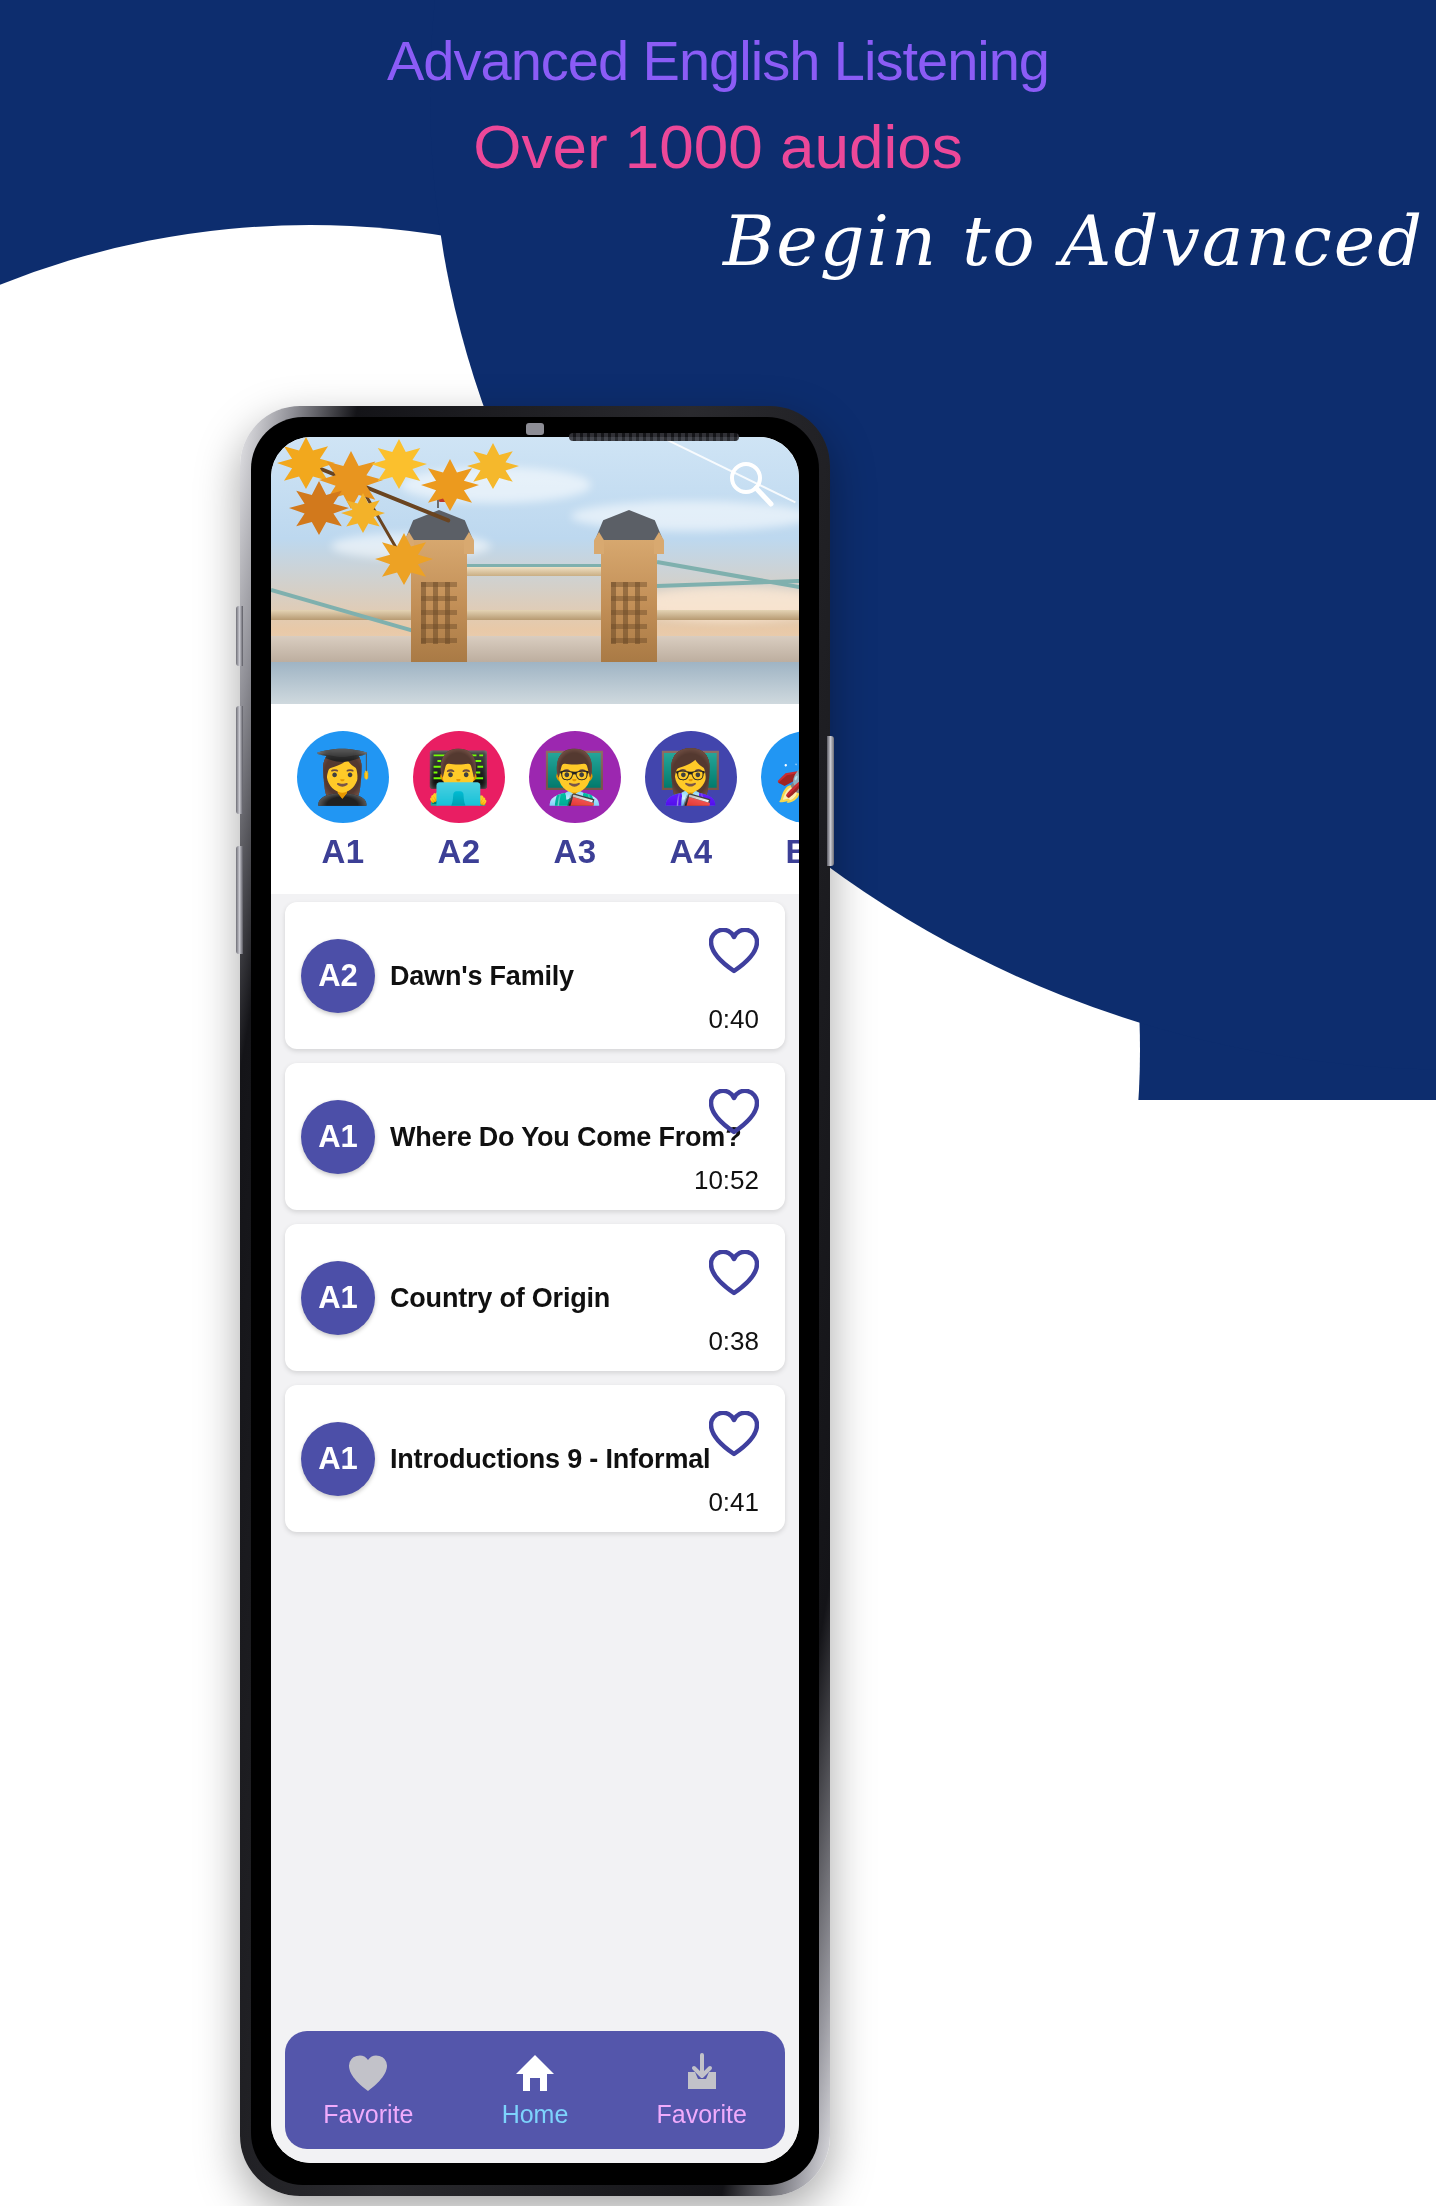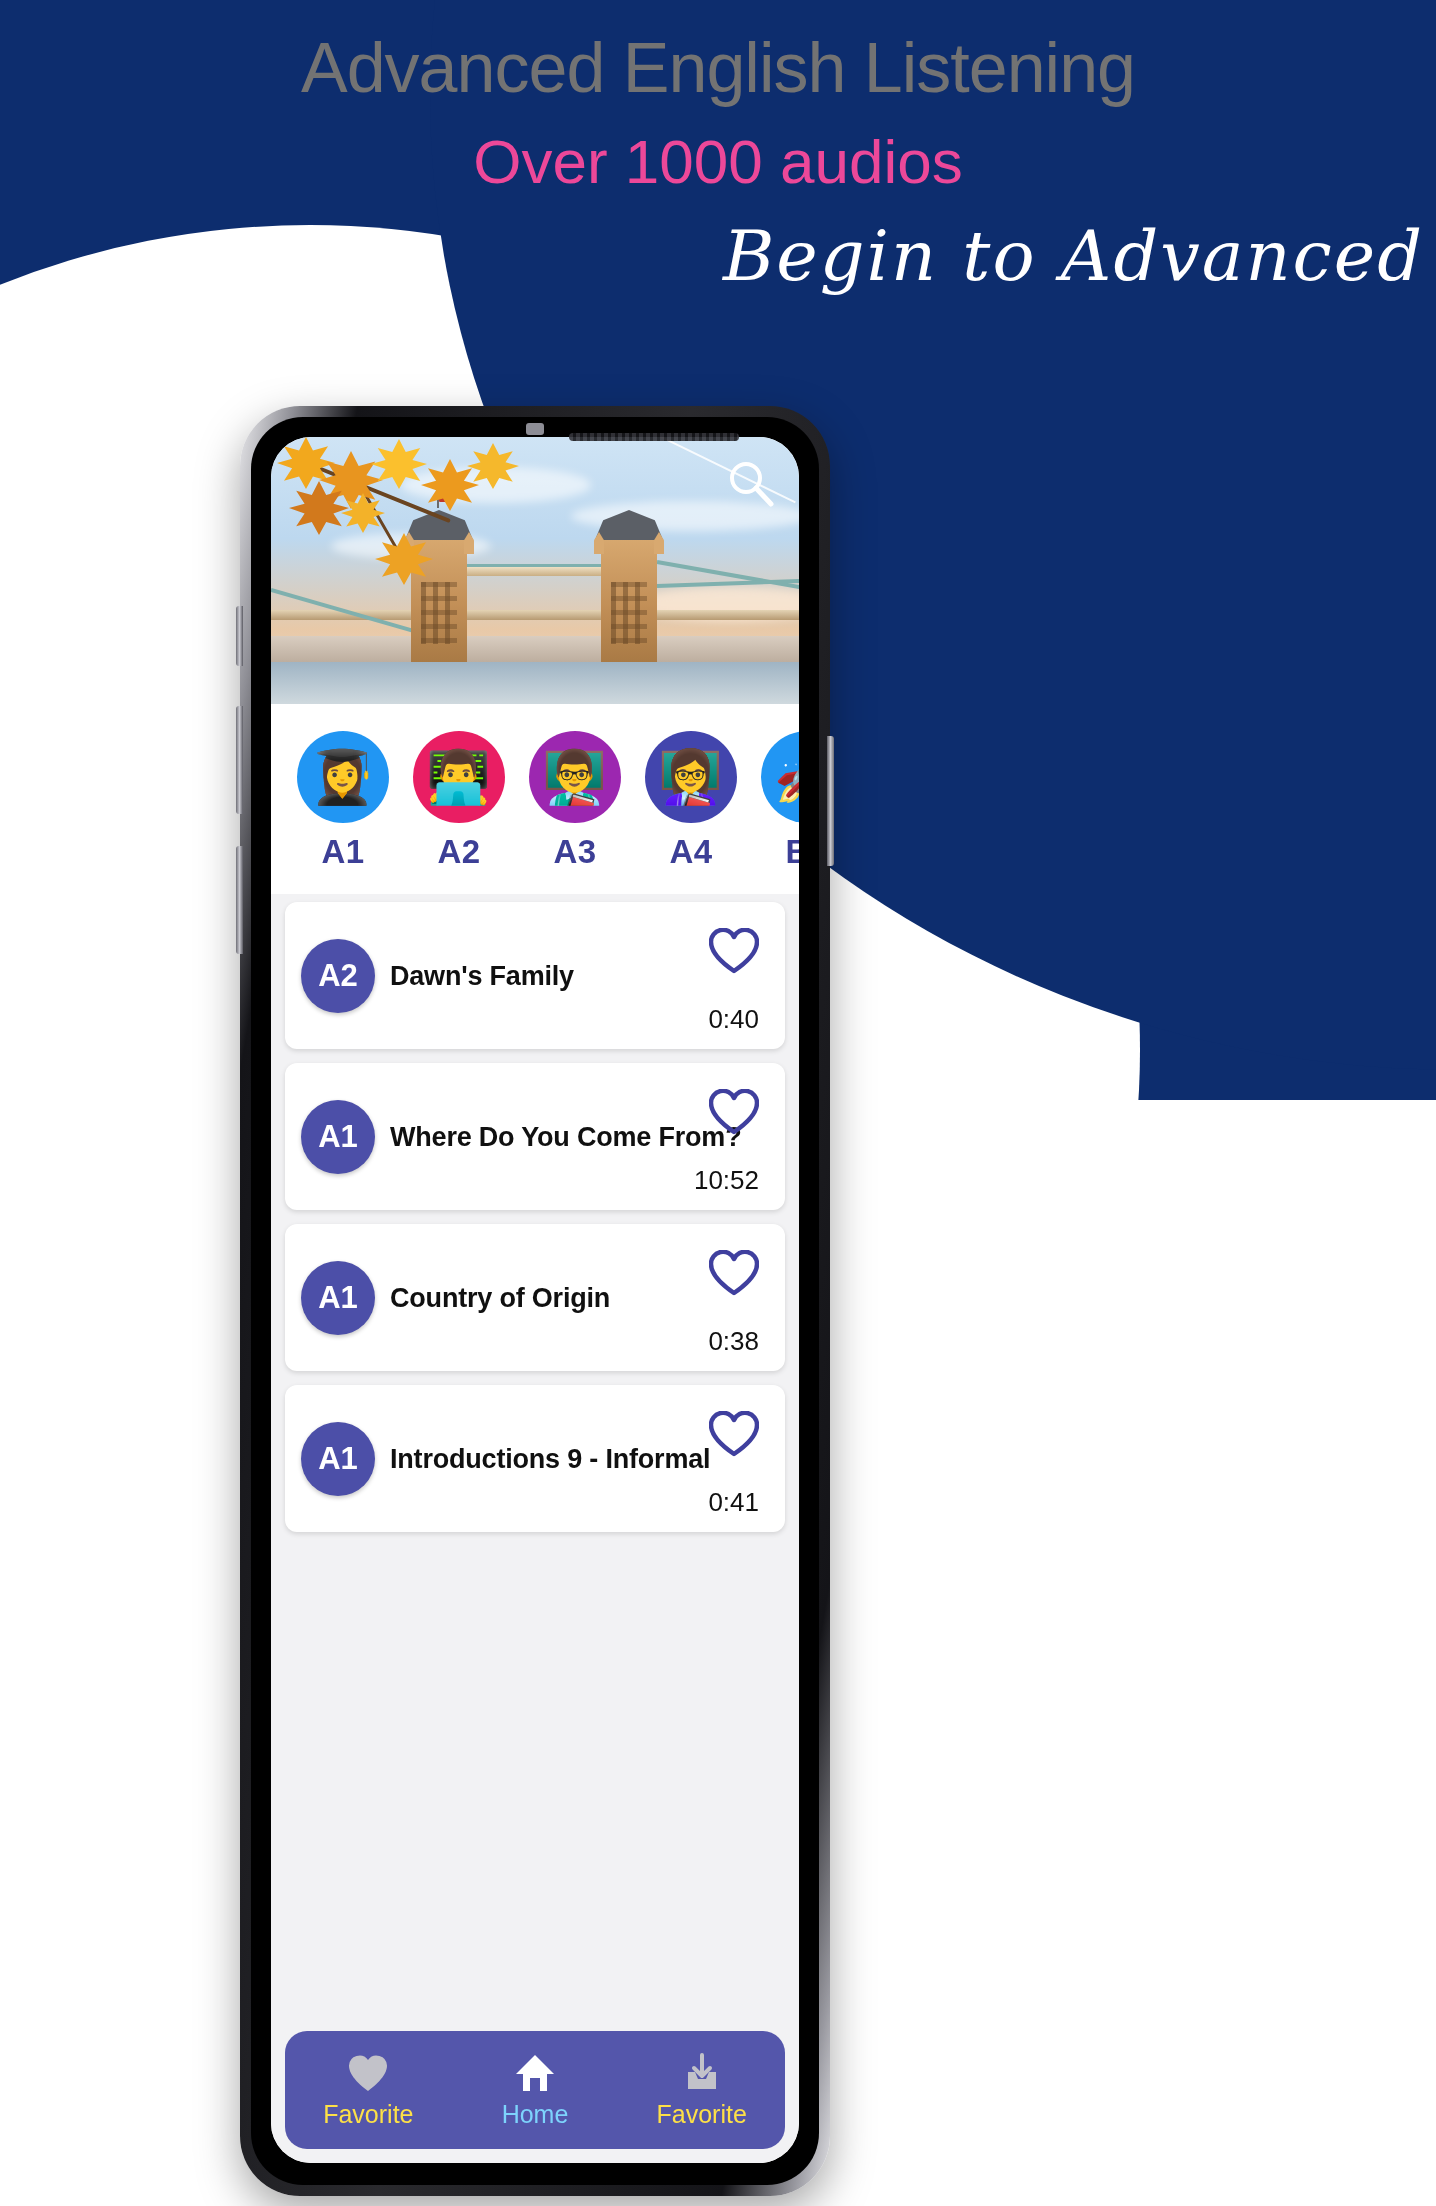--- a/index.html
+++ b/index.html
@@ -32,22 +32,22 @@
     left:430px; top:-880px;
     width:2050px; height:1950px;
     background:#0d2d6e;
     border-radius:50%;
     z-index:2;
   }
 
   
   .promo-text{ position:absolute; z-index:6; left:0; top:0; width:1436px; }
   .promo-title{
-    color:#737373;
-    font-size:70px;
+    color:#8b5cf6;
+    font-size:56px;
     font-weight:400;
     text-align:center;
     letter-spacing:-1px;
     margin-top:28px;
     white-space:nowrap;
   }
   .promo-sub{
     color:#ec4899;
     font-size:62px;
     font-weight:400;
@@ -278,21 +278,21 @@
     border-radius:22px;
     display:flex; align-items:center; justify-content:space-around;
     z-index:8;
   }
   .nav-item{
     display:flex; flex-direction:column; align-items:center; gap:6px;
     cursor:pointer; width:150px;
   }
   .nav-icon{ width:42px; height:42px; display:flex; align-items:center; justify-content:center; }
   .nav-label{ color:#7dd3fc; font-size:25px; }
-  .nav-item.inactive .nav-label{ color:#fde047; }
+  .nav-item.inactive .nav-label{ color:#f0abfc; }
 </style>
 </head>
 <body>
 
 <div class="promo-bg"></div>
 <div class="curve-white"></div>
 <div class="curve-blue-right"></div>
 
 <div class="promo-text">
   <div class="promo-title">Advanced English Listening</div>

